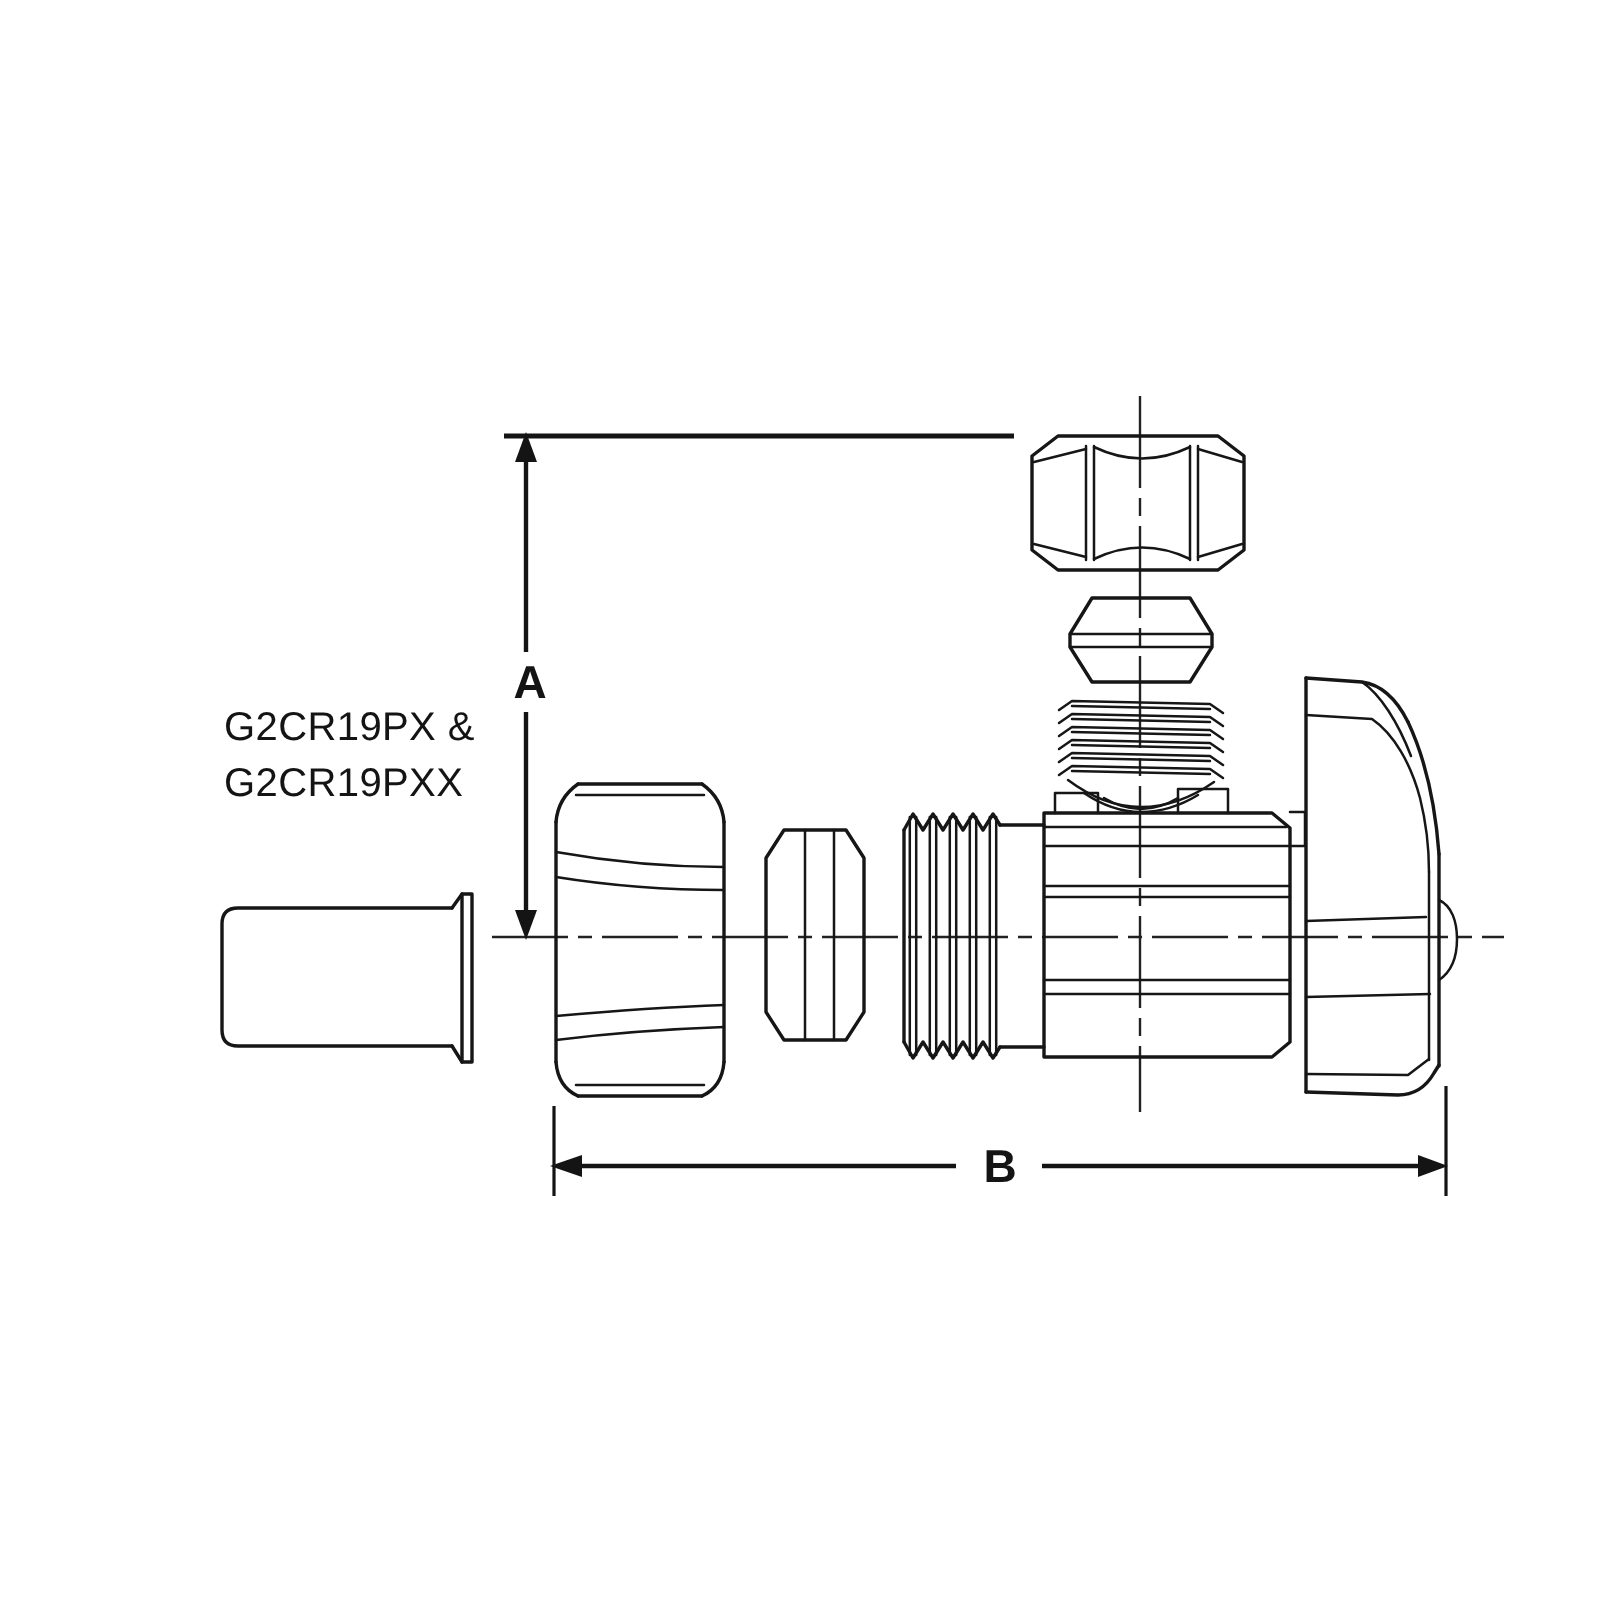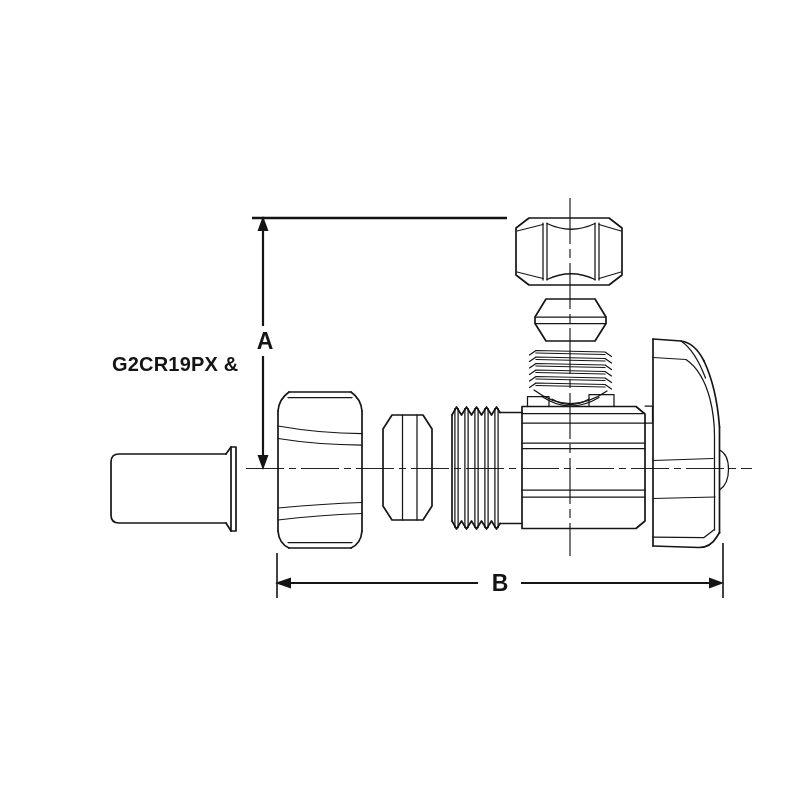--- a/index.html
+++ b/index.html
@@ -7,21 +7,21 @@
     position:relative;
     width:800px;height:800px;
     background:#ffffff;
     font-family:"Liberation Sans", sans-serif;
     overflow:hidden;
   }
   .note{
     position:absolute;
     left:112px;top:350px;
     font-size:20px;
-    font-weight:bold;
+    font-weight:normal;
     line-height:28px;
     color:#141414;
     letter-spacing:0.2px;
     white-space:nowrap;
   }
   svg{position:absolute;left:0;top:0;}
   
   .ln{fill:none;stroke:#161616;stroke-width:1.7;stroke-linecap:round;stroke-linejoin:round;}
   .fine{fill:none;stroke:#161616;stroke-width:1.25;stroke-linecap:round;stroke-linejoin:round;}
   .dim{fill:none;stroke:#141414;stroke-width:2.2;stroke-linecap:butt;}
@@ -34,20 +34,21 @@
     font-size:23px;font-weight:600;fill:#141414;text-anchor:middle;
   }
 </style>
 </head>
 <body>
 
 <div class="stage">
 
   <div class="note">
     <div>G2CR19PX &amp;</div>
+    <div>G2CR19PXX</div>
   </div>
 
   <svg width="800" height="800" viewBox="0 0 800 800">
 
     <g>
       <line class="cl" x1="246" y1="468.5" x2="752" y2="468.5" stroke-dasharray="38 5 7 5"></line>
       <line class="cl" x1="570" y1="198" x2="570" y2="556" stroke-dasharray="46 5 9 5"></line>
     </g>
 
     <g>

